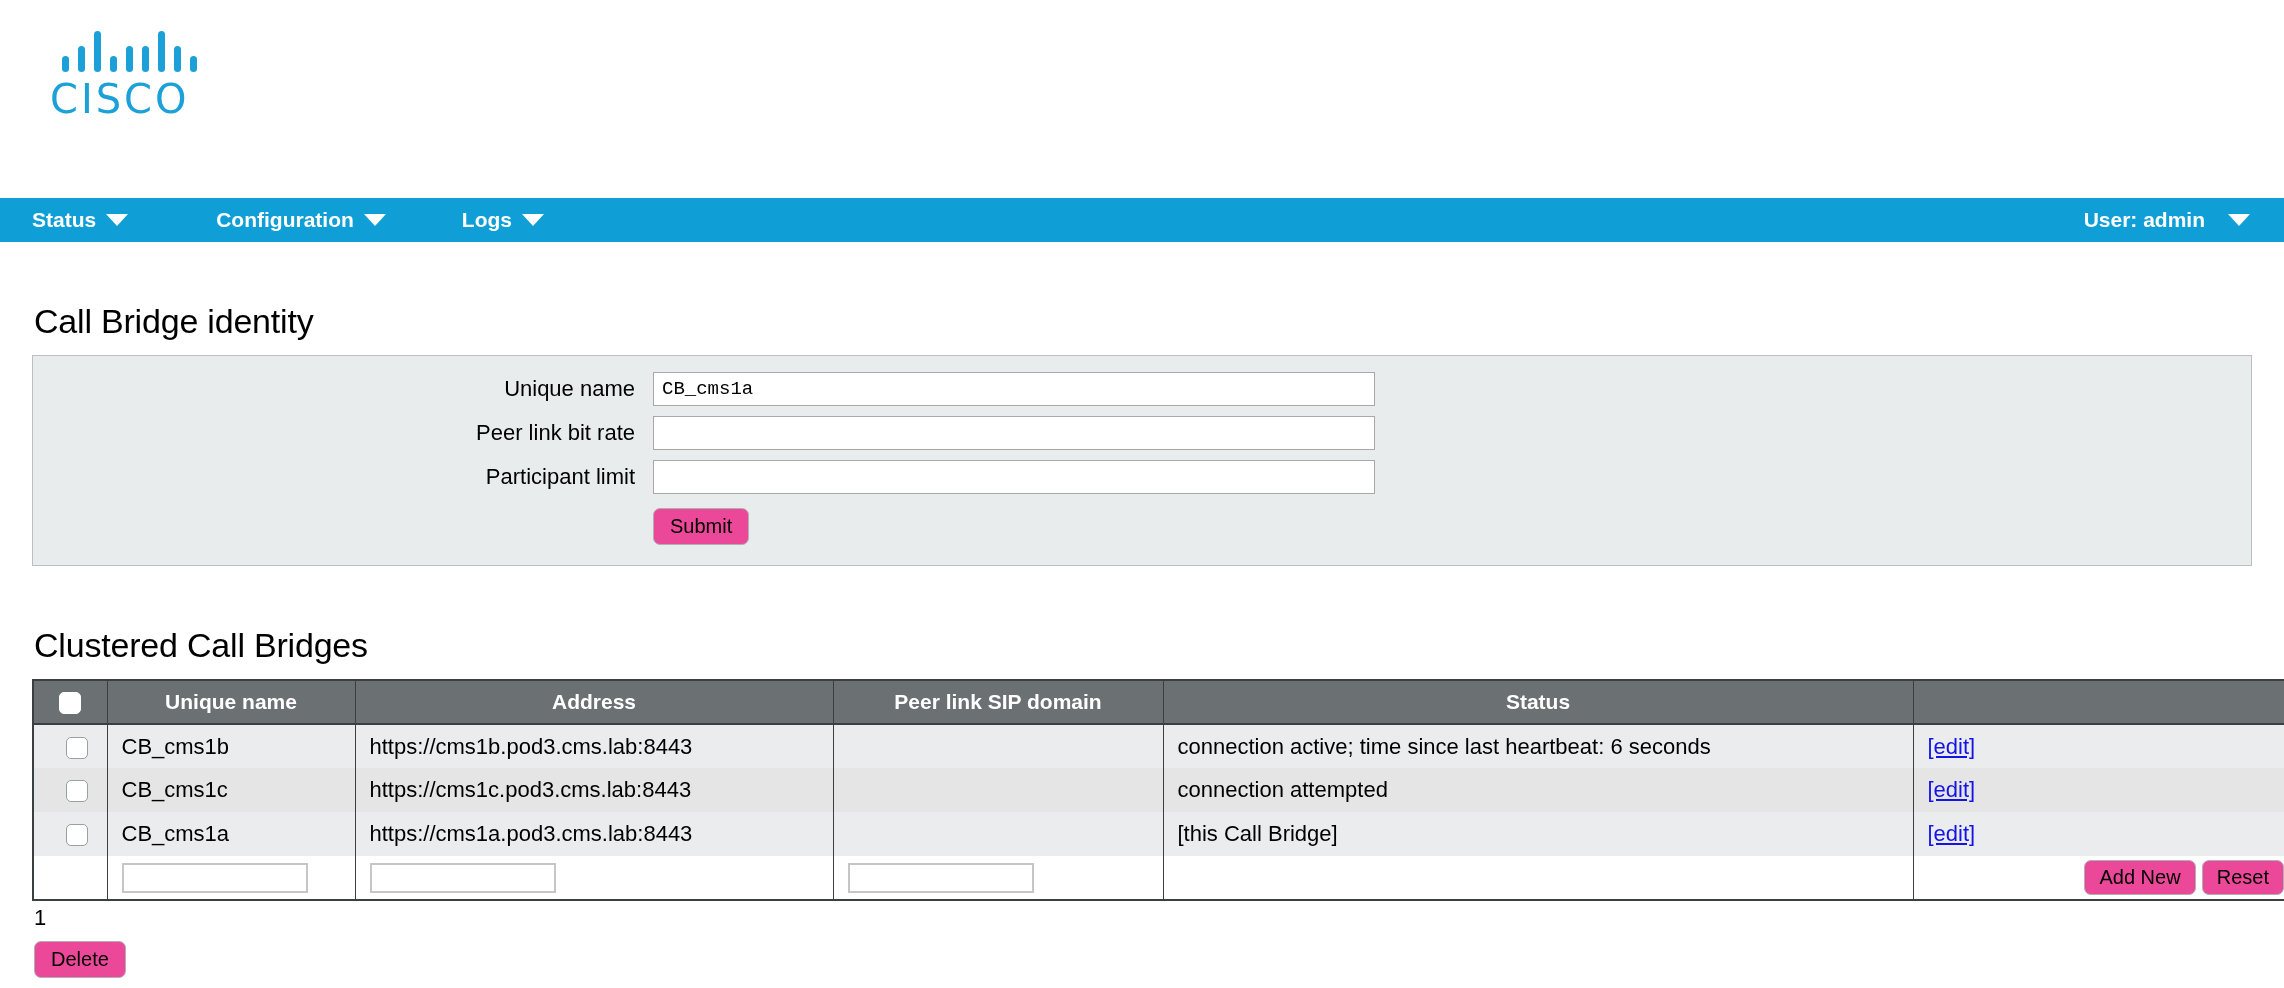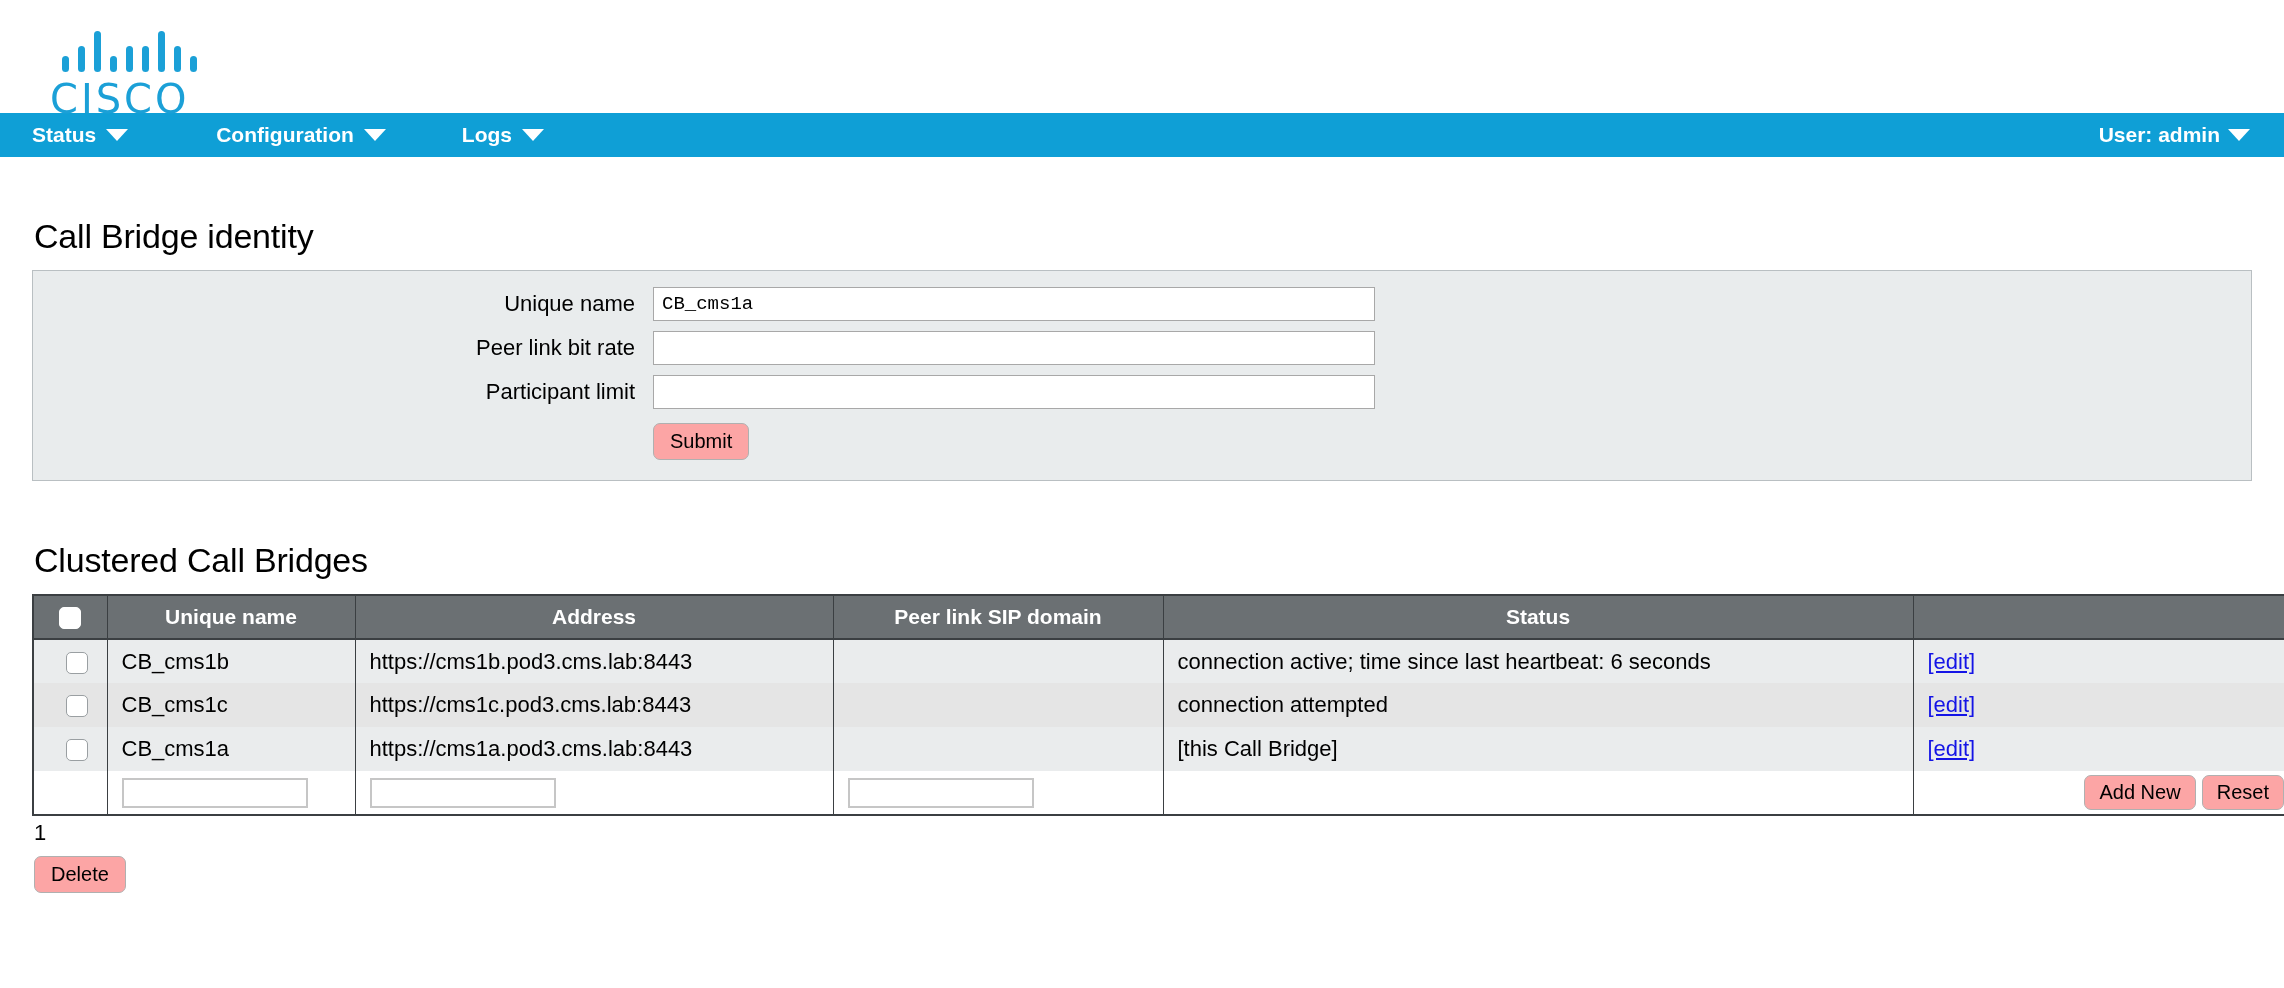--- a/index.html
+++ b/index.html
@@ -6,21 +6,21 @@
   html, body {
     margin: 0; padding: 0;
     width: 2284px; height: 988px;
     background: #ffffff;
     font-family: "Liberation Sans", sans-serif;
     -webkit-font-smoothing: antialiased;
   }
 
   
   .logo-header {
-    height: 113px;
+    height: 198px;
     background: #ffffff;
     position: relative;
   }
   .cisco-logo {
     position: absolute;
     left: 48px;
     top: 26px;
     width: 168px;
   }
   .logo-bars {
@@ -76,21 +76,21 @@
     border-left: 11px solid transparent;
     border-right: 11px solid transparent;
     border-top: 12px solid #ffffff;
     display: inline-block;
   }
   .nav-right {
     margin-left: auto;
     margin-right: 34px;
     display: flex;
     align-items: center;
-    gap: 8px;
+    gap: 23px;
     font-size: 21px;
     font-weight: bold;
     cursor: pointer;
   }
 
   
   .content { padding: 0 32px; }
 
   h2.section-title {
     font-size: 34px;
@@ -130,21 +130,21 @@
     color: #000000;
     outline: none;
   }
   .form-actions {
     display: flex;
     margin-top: 14px;
   }
   .form-actions .spacer { width: 620px; }
 
   .btn {
-    background: #fca5a5;
+    background: #ec4899;
     border: 1px solid #b0b0b0;
     border-radius: 7px;
     font-size: 20px;
     font-family: "Liberation Sans", sans-serif;
     color: #000000;
     padding: 6px 16px;
     cursor: pointer;
     line-height: 1.15;
   }
 

